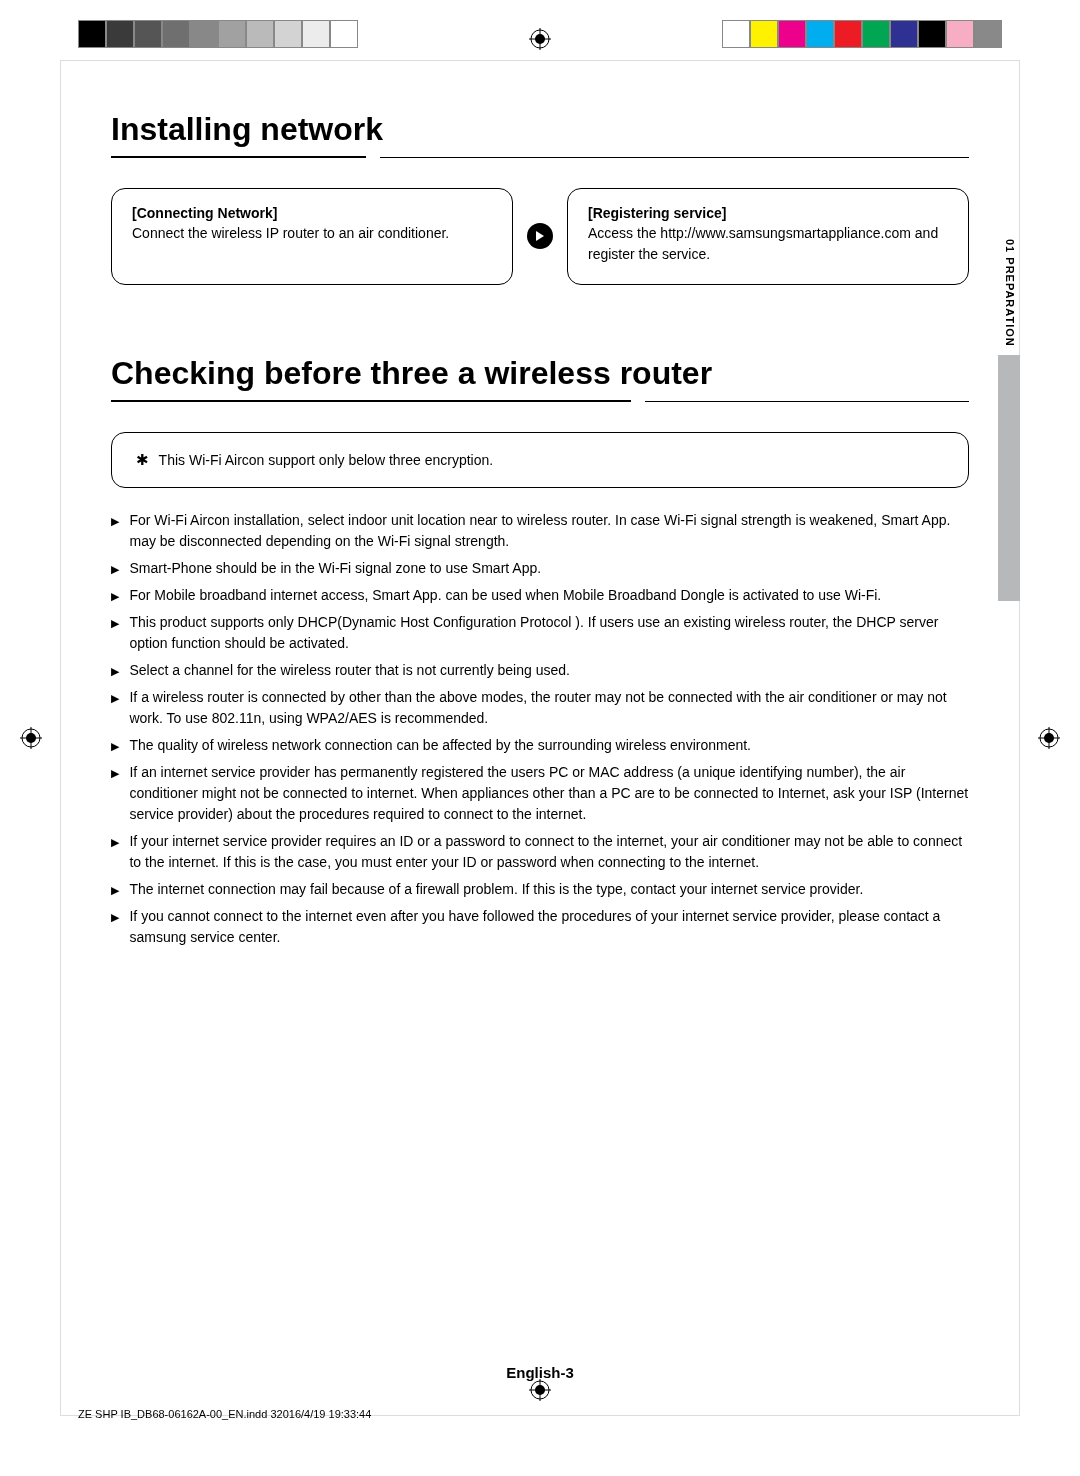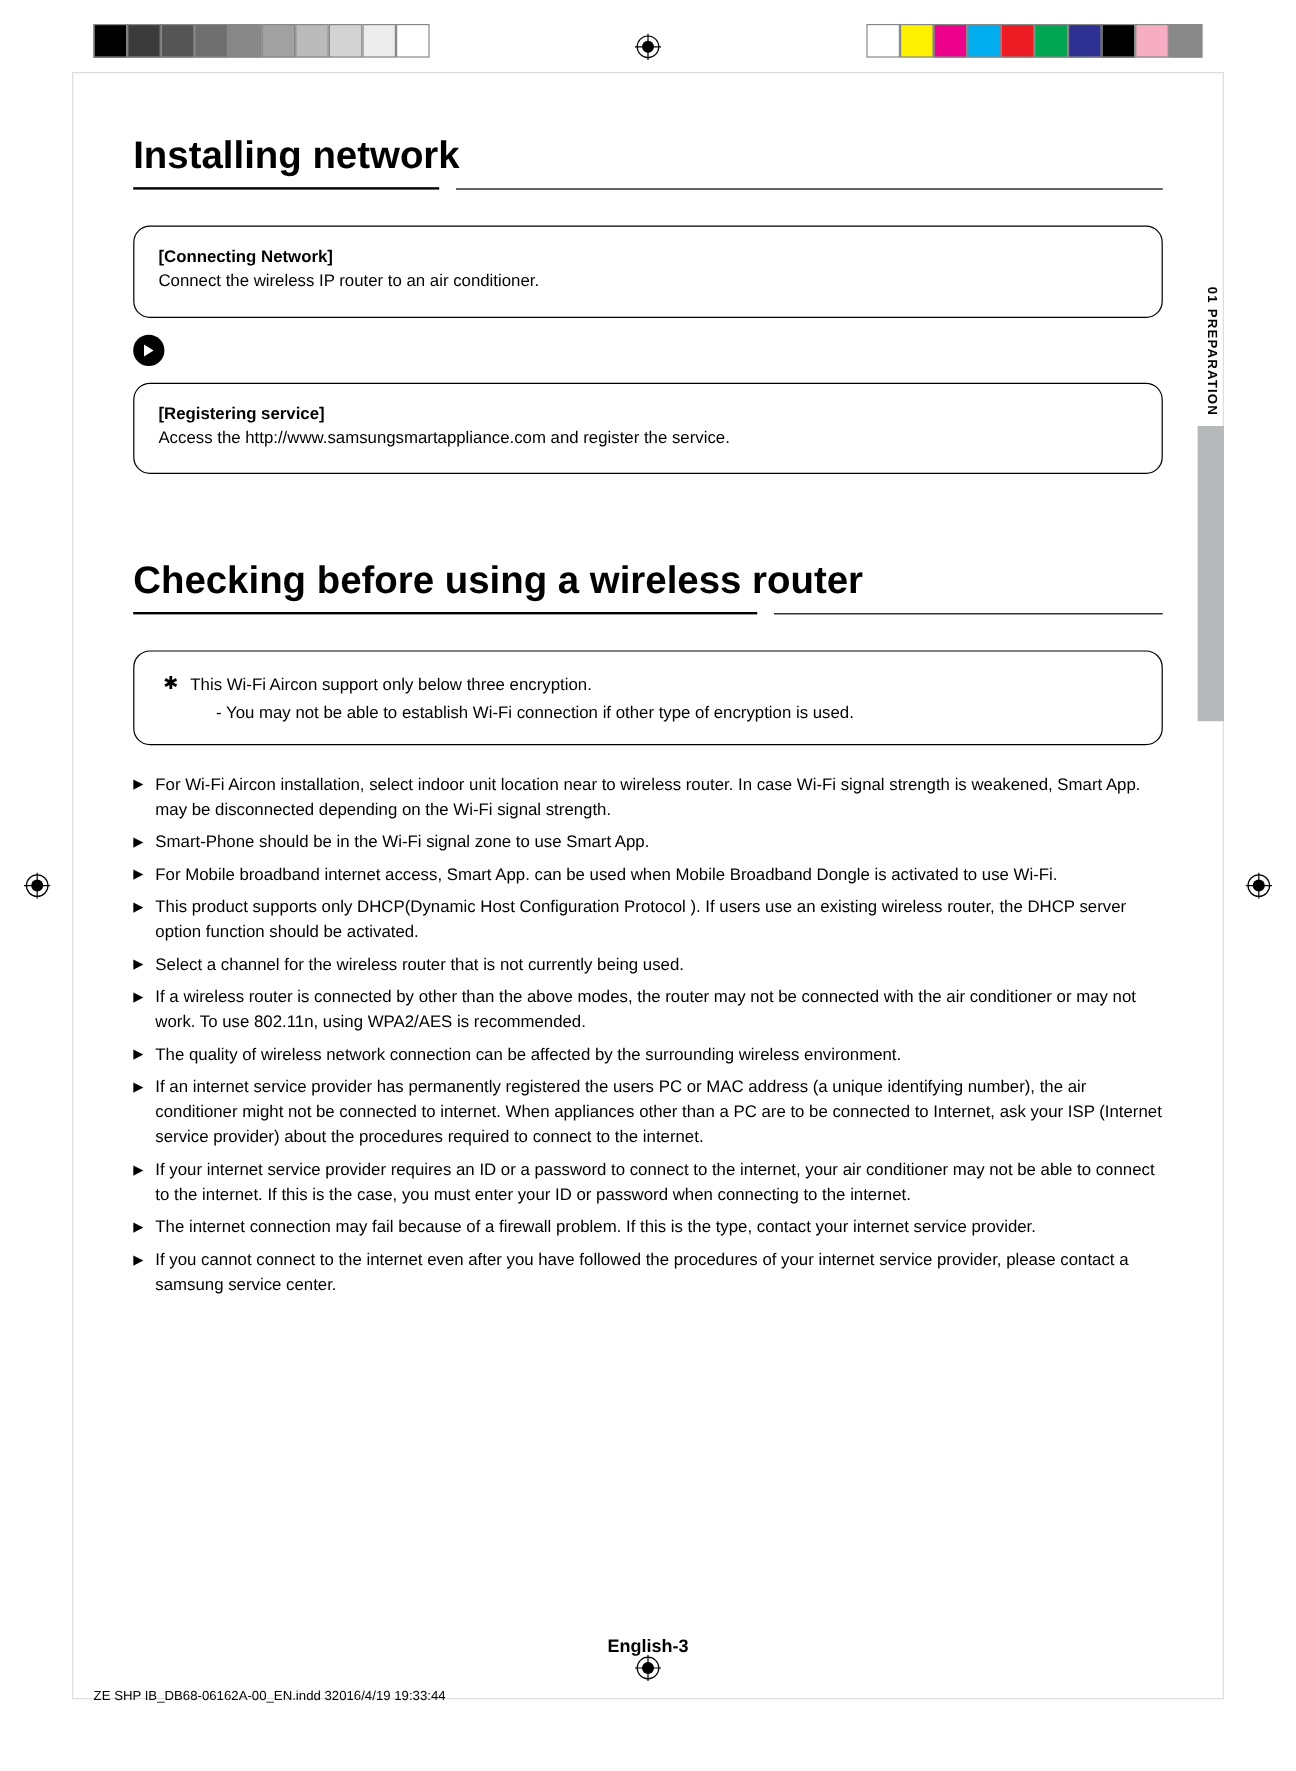--- a/index.html
+++ b/index.html
@@ -54,21 +54,21 @@
   h1 {
     font-size: 32px;
     font-weight: bold;
     margin-bottom: 8px;
   }
   .rule-row { display: flex; align-items: flex-end; gap: 14px; margin-bottom: 30px; }
   .rule-left { flex: 0 0 255px; border-bottom: 2px solid #000; }
   .rule-right { flex: 1; border-bottom: 1px solid #000; }
   h1.first { margin-top: 0; }
 
-  .step-row { display: flex; align-items: stretch; gap: 14px; margin-bottom: 70px; flex-direction: column; }
+  .step-row { display: flex; align-items: stretch; gap: 14px; margin-bottom: 70px; }
   .step-box {
     flex: 1;
     border: 1px solid #000;
     border-radius: 14px;
     padding: 14px 20px 20px 20px;
     font-size: 14px;
     line-height: 1.45;
   }
   .step-box strong { font-weight: bold; }
   .step-arrow { display: flex; align-items: center; }
@@ -200,33 +200,32 @@
             <polygon points="3,2 11,7 3,12" fill="#fff"></polygon>
           </svg>
       </div>
     </div>
     <div class="step-box">
       <strong>[Registering service]</strong><br>
       <span>Access the  http://www.samsungsmartappliance.com and register the service.</span>
     </div>
   </div>
 
-  <h1>Checking before using a wireless router</h1>
+  <h1>Checking before three a wireless router</h1>
   <div class="rule-row">
     <div class="rule-left" style="flex-basis:520px"></div>
       <div class="rule-right"></div>
   </div>
 
   <div class="note-box">
     <div class="note-star">
       <span class="star">✱</span>
       <span>This Wi-Fi Aircon support only below three encryption.</span>
     </div>
     <div class="note-sub">
-      <div class="note-sub-item">You may not be able to establish Wi-Fi connection if other type of encryption is used.</div>
     </div>
   </div>
 
   <ul class="bullets" id="bullets">
       <li>
         <span class="tri">▶</span>
         <span class="txt">For Wi-Fi Aircon installation, select indoor unit location near to wireless router. In case Wi-Fi signal strength is weakened, Smart App. may be disconnected depending on the Wi-Fi signal strength.</span>
       </li>
       <li>
         <span class="tri">▶</span>

